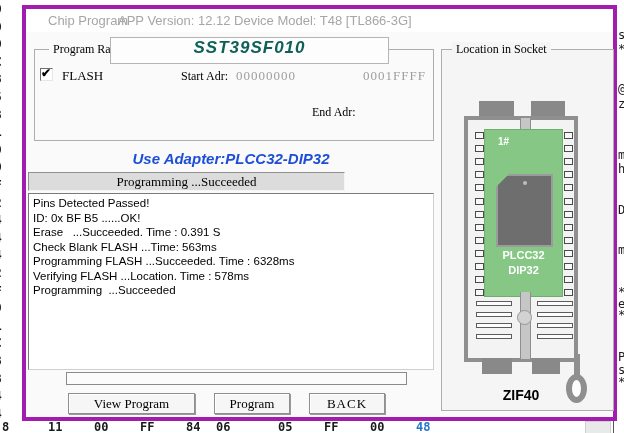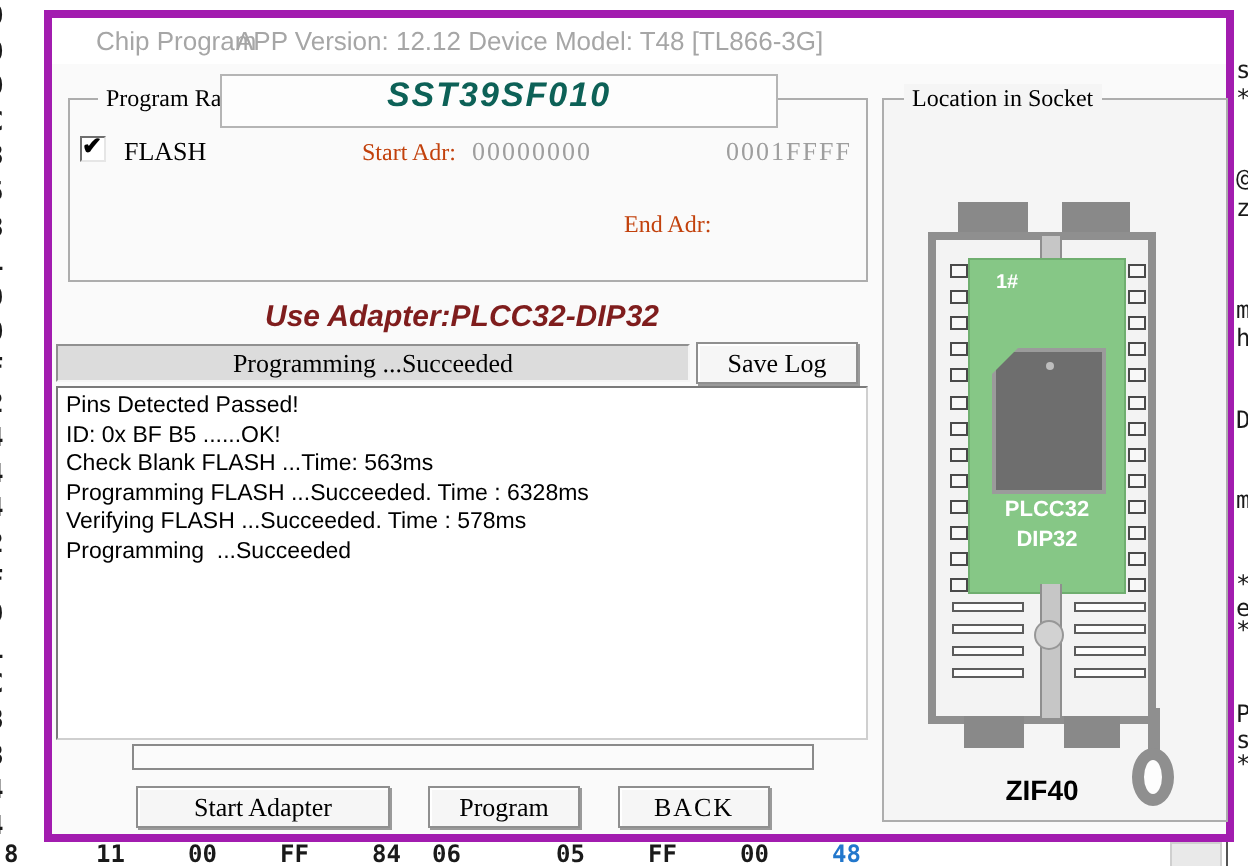--- a/index.html
+++ b/index.html
@@ -34,21 +34,21 @@
   }
   .groupbox{position:absolute;border:1px solid #adadad;box-sizing:border-box;}
   .grouplabel{position:absolute;top:-8px;background:#fafafa;padding:0 4px;font:12px "Liberation Serif",serif;color:#000;white-space:nowrap;}
   
   #checkbox{
     position:absolute;left:14px;top:59px;width:13px;height:13px;background:#fff;
     border:1px solid;border-color:#6e6e6e #e6e6e6 #e6e6e6 #6e6e6e;box-sizing:border-box;
   }
   #checkbox .mark{position:absolute;left:0px;top:-3px;font:bold 12px "Liberation Sans",sans-serif;color:#000;}
   .fl-label{position:absolute;font:13px "Liberation Serif",serif;color:#000;}
-  .gray-label{position:absolute;font:12px "Liberation Serif",serif;color:#c2410c;white-space:nowrap;}
+  .gray-label{position:absolute;font:12px "Liberation Serif",serif;color:#000000;white-space:nowrap;}
   .gray-value{position:absolute;font:13px "Liberation Serif",serif;color:#9e9e9e;letter-spacing:1px;white-space:nowrap;text-align:center;}
   
   #adapter-note{
     position:absolute;left:0;top:141px;width:410px;text-align:center;
     font:bold italic 15px "Liberation Sans",sans-serif;
   }
   
   #progress-strip{
     position:absolute;left:2px;top:163px;width:317px;height:19px;
     background:#dcdcdc;border:1px solid;border-color:#909090 #f5f5f5 #f5f5f5 #909090;box-sizing:border-box;
@@ -172,37 +172,37 @@
 
   <span id="checkbox">
       <span class="mark">✔</span>
     </span>
   <span class="fl-label" style="left:36px;top:59px;">FLASH</span>
   <span class="gray-label" style="left:155px;top:60px;">Start Adr:</span>
   <span class="gray-value" style="left:210px;top:59px;">00000000</span>
   <span class="gray-label" style="left:286px;top:60px;margin-top:36px;">End Adr:</span>
   <span class="gray-value" style="left:337px;top:59px;">0001FFFF</span>
 
-  <div id="adapter-note" style="color:#7f1d1d;">Use Adapter:PLCC32-DIP32</div>
+  <div id="adapter-note" style="color:#1d4ed8;">Use Adapter:PLCC32-DIP32</div>
 
   <div id="progress-strip">Programming  ...Succeeded</div>
-  <div class="btn" id="save-log">Save Log</div>
 
   <div id="log-area">
       <div class="log-line">Pins Detected Passed!</div>
       <div class="log-line">ID: 0x BF B5 ......OK!</div>
+      <div class="log-line">Erase   ...Succeeded. Time : 0.391 S</div>
       <div class="log-line">Check Blank FLASH ...Time: 563ms</div>
       <div class="log-line">Programming FLASH ...Succeeded. Time : 6328ms</div>
-      <div class="log-line">Verifying FLASH ...Succeeded. Time : 578ms</div>
+      <div class="log-line">Verifying FLASH ...Location. Time : 578ms</div>
       <div class="log-line">Programming  ...Succeeded</div>
     </div>
 
   <div id="thin-progress"></div>
 
-  <div class="btn" id="btn-view">Start Adapter</div>
+  <div class="btn" id="btn-view">View Program</div>
   <div class="btn" id="btn-prog">Program</div>
   <div class="btn" id="btn-back">BACK</div>
 
   <div class="groupbox" style="left:415px;top:40px;width:173px;height:362px;background:#f5f5f5;">
     <span class="grouplabel" style="left:10px;background:#f5f5f5;">Location in Socket</span>
   </div>
 
   <div class="tab" style="left:453px;top:92px;width:35px;height:16px;"></div>
   <div class="tab" style="left:505px;top:92px;width:34px;height:16px;"></div>
   <div id="socket-body"></div>

